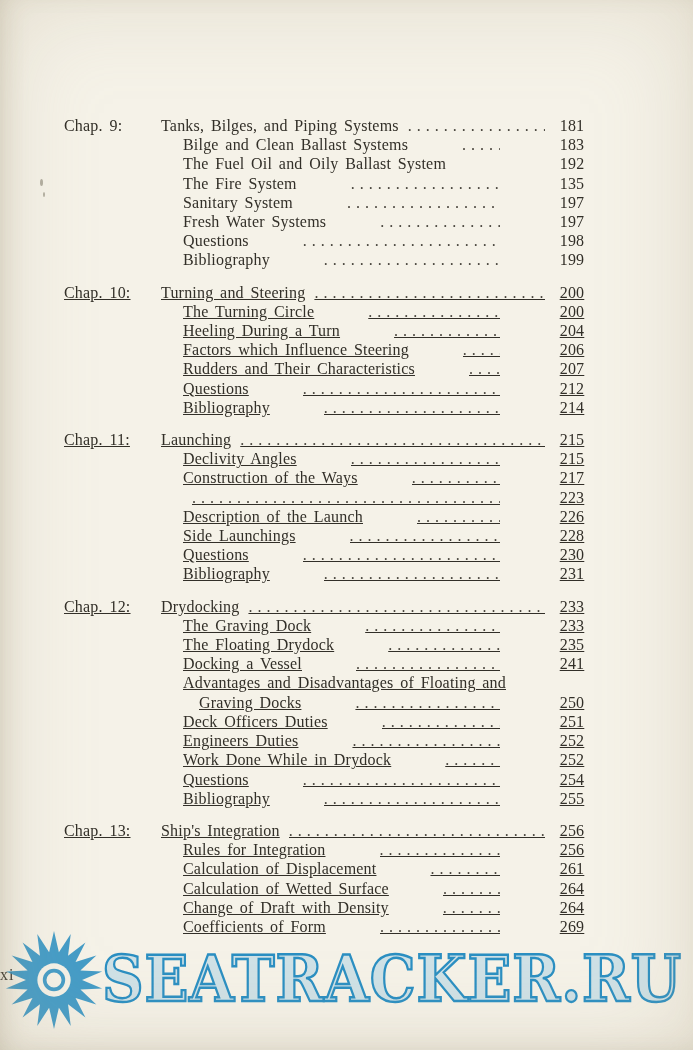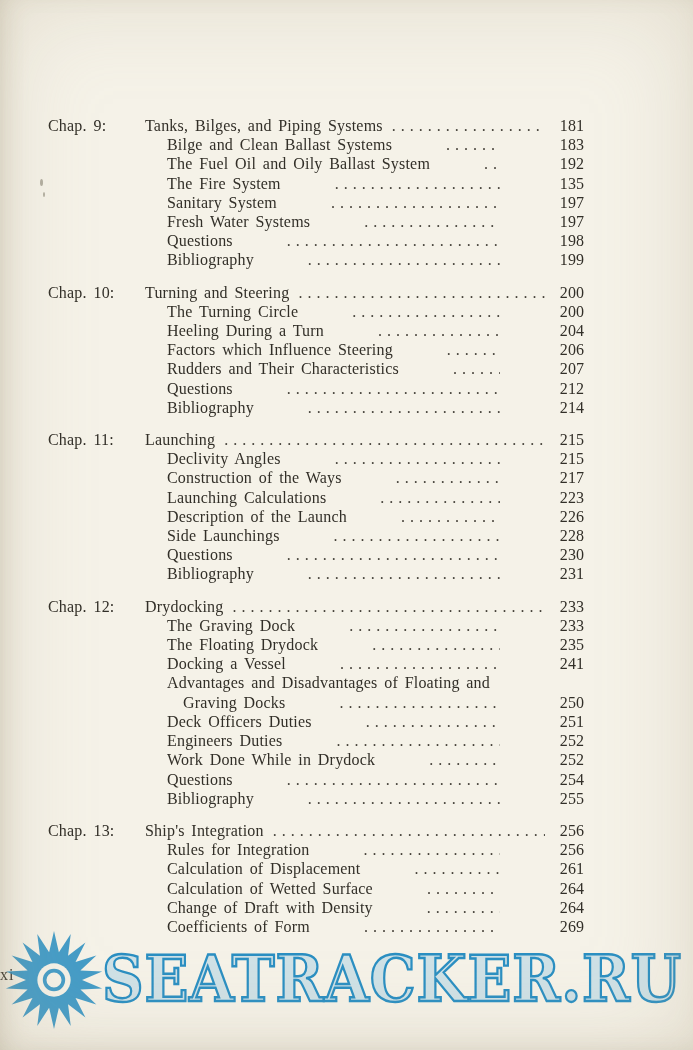--- a/index.html
+++ b/index.html
@@ -12,22 +12,22 @@
   .paper-shade {
     position: absolute; inset: 0; pointer-events: none; z-index: 5;
     box-shadow: inset 0 0 95px rgba(178,166,138,0.28),
                 inset 16px 0 30px -18px rgba(140,128,100,0.30),
                 inset 0 -10px 40px -20px rgba(150,138,110,0.25);
   }
   .toc {
     position: absolute; left: 48px; top: 116px; width: 541px;
     font-size: 16px; letter-spacing: 0.2px; word-spacing: 2.5px; z-index: 1;
   }
-  .chapter + .chapter { margin-top: 13px; }
-  .row { display: flex; align-items: baseline; line-height: 19.2px; white-space: nowrap; }
+  .chapter + .chapter { margin-top: 13px; text-decoration: underline; }
+  .row { display: flex; align-items: baseline; line-height: 19.2px; white-space: nowrap; margin-left: 16px; }
   .chap-label { width: 97px; flex: none; }
   .entry-row { padding-left: 119px; gap: 45px; }
   .entry-row.indent { padding-left: 135px; }
   .title { flex: none; }
   .leader {
     flex: 1 1 auto; min-width: 0; overflow: hidden;
     margin: 0 10px 0 9px; color: #46423a;
   }
   .leader::after {
     content: "..........................................................................................";
@@ -146,21 +146,20 @@
           <span class="title">Declivity Angles</span>
           <span class="leader"></span>
           <span class="pagenum">215</span>
         </div>
         <div class="row entry-row">
           <span class="title">Construction of the Ways</span>
           <span class="leader"></span>
           <span class="pagenum">217</span>
         </div>
         <div class="row entry-row">
-          <span class="title">Launching Calculations</span>
           <span class="leader"></span>
           <span class="pagenum">223</span>
         </div>
         <div class="row entry-row">
           <span class="title">Description of the Launch</span>
           <span class="leader"></span>
           <span class="pagenum">226</span>
         </div>
         <div class="row entry-row">
           <span class="title">Side Launchings</span>

